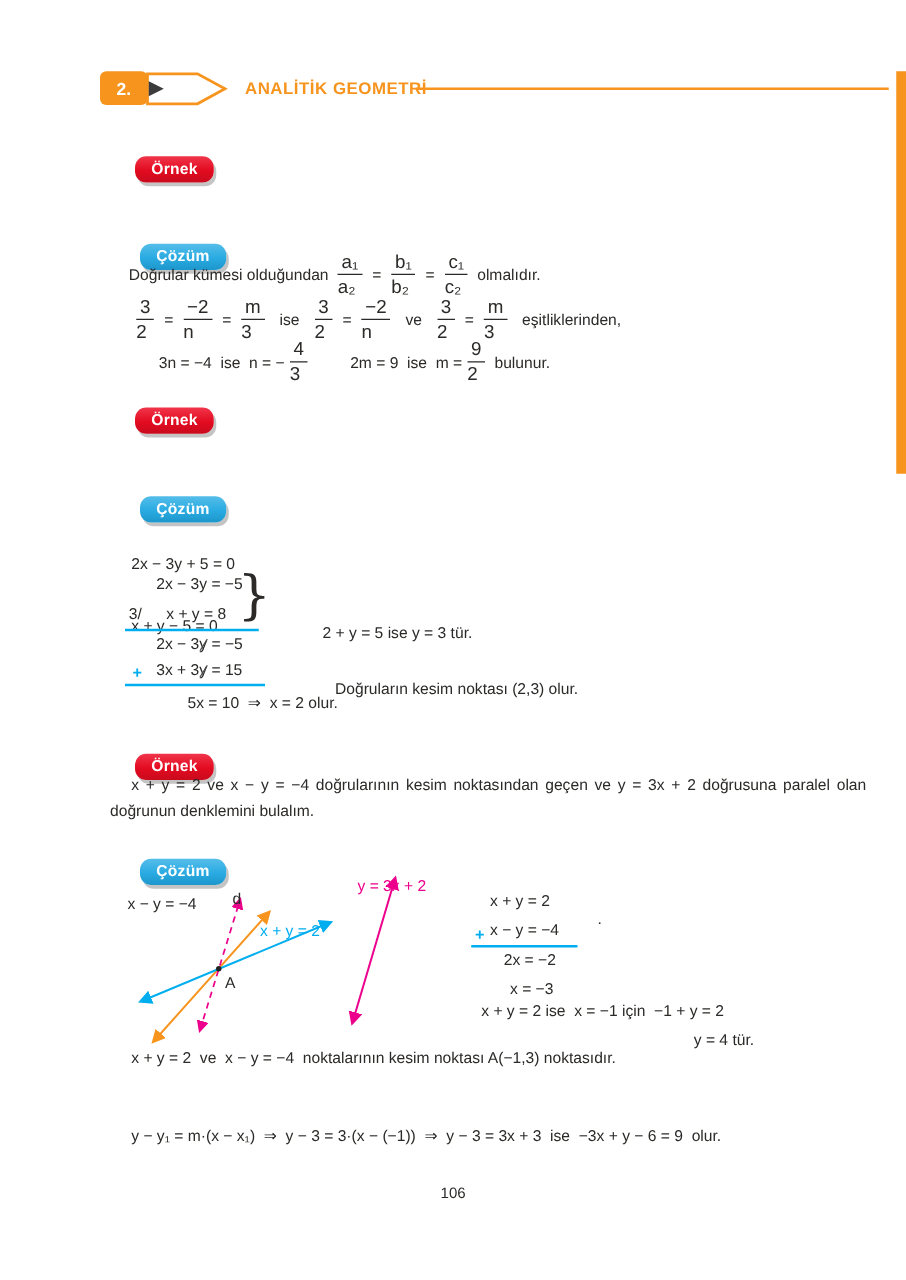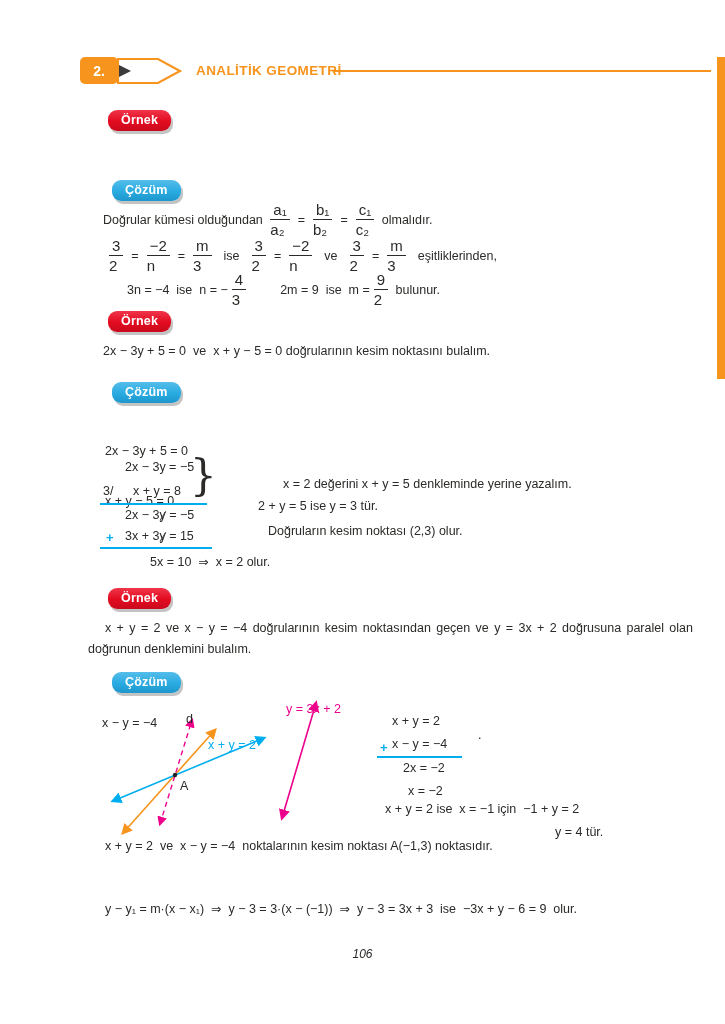--- a/index.html
+++ b/index.html
@@ -9,38 +9,38 @@
   .block{position:absolute;font-size:12.5px;line-height:21px;text-align:justify;}
   .indent{text-indent:17px;}
   .mrow{position:absolute;display:flex;align-items:center;font-size:12.5px;white-space:pre;}
   .frac{display:inline-flex;flex-direction:column;align-items:flex-start;line-height:1.15;font-size:15px;margin:0 4px;}
   .frac .num{border-bottom:1px solid #2b2a28;padding:0 3px 1px;text-align:center;}
   .frac .den{padding-top:1px;text-align:center;}
   .op{margin:0 4px;}
   .word{margin:0 8px;}
   .gap{display:inline-block;width:30px;}
   .badge{position:absolute;color:#fff;font-weight:bold;font-size:12.5px;padding:3px 13px 4px;
-         border-radius:9px;box-shadow:2px 3px 0 #c4c4c4;letter-spacing:.2px;}
+         border-radius:9px;box-shadow:2px 3px 0 #c4c4c4;letter-spacing:.2px;margin-top:15px;}
   .badge.red{background:linear-gradient(180deg,#f0354a 0%,#e30b20 55%,#c90a1d 100%);}
   .badge.blue{background:linear-gradient(180deg,#55bde9 0%,#29abe2 55%,#1d96cb 100%);}
   .uline{position:absolute;height:2px;background:#00AEEF;}
   .plus{position:absolute;color:#00AEEF;font-weight:bold;font-size:13px;}
   .cancel{position:relative;display:inline-block;}
   .cancel::after{content:"";position:absolute;left:50%;top:50%;width:11px;height:1.2px;background:#4a4a4a;
                  transform:translate(-50%,-50%) rotate(-58deg);}
   .brace{font-family:"DejaVu Serif",serif;font-size:42px;font-weight:400;line-height:.9;margin:0 2px;color:#2b2a28;}
   .syscol div{line-height:22px;}
   .header-num{position:absolute;left:80px;top:57px;width:38px;height:27px;background:#F7941E;border-radius:5px;
               color:#fff;font-weight:bold;font-size:14px;display:flex;align-items:center;justify-content:center;}
   .header-arrow{position:absolute;left:116px;top:56px;}
   .header-title{position:absolute;left:185px;top:63px;color:#F7941E;font-weight:bold;font-size:13.5px;letter-spacing:.4px;margin-left:11px;}
   .header-rule{position:absolute;left:334px;top:70px;width:377px;height:2px;background:#F7941E;}
   .right-bar{position:absolute;left:717px;top:57px;width:8px;height:322px;background:#F7941E;}
   .graph{position:absolute;left:100px;top:697px;}
-  .pagenum{position:absolute;left:0;top:947px;width:100%;text-align:center;font-size:12px;font-style:italic;}
+  .pagenum{position:absolute;left:0;top:947px;width:100%;text-align:center;font-size:12px;}
   svg text{font-family:"Liberation Sans","DejaVu Sans",sans-serif;}
 </style>
 </head>
 <body>
 
 <div class="page">
 
   <div class="right-bar"></div>
   <div class="header-num">2.</div>
   <svg class="header-arrow" width="72" height="30" viewBox="0 0 72 30">
@@ -84,21 +84,20 @@
   <div class="mrow" style="left:127px;top:271px">
     <span>3n = −4  ise  n = −</span>
     <span class="frac"><span class="num">4</span><span class="den">3</span></span>
     <span class="gap"></span>
     <span>2m = 9  ise  m =</span>
     <span class="frac"><span class="num">9</span><span class="den">2</span></span>
     <span> bulunur.</span>
   </div>
 
   <div class="badge red" style="left:108px;top:311px">Örnek</div>
-  <div class="t" style="left:103px;top:344px">2x − 3y + 5 = 0  ve  x + y − 5 = 0 doğrularının kesim noktasını bulalım.</div>
 
   <div class="badge blue" style="left:112px;top:382px">Çözüm</div>
 
   <div class="mrow" style="left:105px;top:412px">
     <span class="syscol">
       <div>2x − 3y + 5 = 0</div>
       <div>x + y − 5 = 0</div>
     </span>
     <span class="brace">}</span>
   </div>
@@ -107,23 +106,22 @@
   <div class="t" style="left:103px;top:484px">3/</div>
   <div class="t" style="left:133px;top:484px">x + y = 8</div>
   <div class="uline" style="left:100px;top:503px;width:107px"></div>
 
   <div class="t" style="left:125px;top:508px"><span>2x − 3</span><span class="cancel">y</span><span> = −5</span></div>
   <div class="plus" style="left:106px;top:530px">+</div>
   <div class="t" style="left:125px;top:529px"><span>3x + 3</span><span class="cancel">y</span><span> = 15</span></div>
   <div class="uline" style="left:100px;top:547px;width:112px"></div>
   <div class="t" style="left:150px;top:555px">5x = 10  ⇒  x = 2 olur.</div>
 
-  <div class="t" style="left:283px;top:477px">x = 2 değerini x + y = 5 denkleminde yerine yazalım.</div>
   <div class="t" style="left:258px;top:499px">2 + y = 5 ise y = 3 tür.</div>
-  <div class="t" style="left:268px;top:524px">Doğruların kesim noktası (2,3) olur.</div>
+  <div class="t" style="left:268px;top:544px">Doğruların kesim noktası (2,3) olur.</div>
 
   <div class="badge red" style="left:108px;top:588px">Örnek</div>
   <div class="block indent" style="left:88px;top:618px;width:605px">x + y = 2 ve x − y = −4 doğrularının kesim noktasından geçen ve y = 3x + 2 doğrusuna paralel olan doğrunun denklemini bulalım.</div>
 
   <div class="badge blue" style="left:112px;top:672px">Çözüm</div>
 
   <svg class="graph" width="272" height="148" viewBox="0 0 272 148">
     <defs>
       <marker id="mO" viewBox="0 0 8 8" refX="6" refY="4" markerWidth="7" markerHeight="7" orient="auto-start-reverse">
           <path d="M0,0 L8,4 L0,8 z" fill="#F7941E"></path>
@@ -145,21 +143,21 @@
     <text x="108" y="52" font-size="12.5" fill="#00AEEF">x + y = 2</text>
     <text x="186" y="16" font-size="12.5" fill="#EC008C">y = 3x + 2</text>
     <text x="80" y="93" font-size="12.5" fill="#2b2a28">A</text>
   </svg>
 
   <div class="t" style="left:392px;top:714px">x + y = 2</div>
   <div class="plus" style="left:380px;top:740px">+</div>
   <div class="t" style="left:392px;top:737px">x − y = −4</div>
   <div class="uline" style="left:377px;top:756px;width:85px"></div>
   <div class="t" style="left:403px;top:761px">2x = −2</div>
-  <div class="t" style="left:408px;top:784px">x = −2</div>
+  <div class="t" style="left:408px;top:784px">x = −3</div>
   <div class="t" style="left:478px;top:728px">.</div>
   <div class="t" style="left:385px;top:802px">x + y = 2 ise  x = −1 için  −1 + y = 2</div>
   <div class="t" style="left:555px;top:825px">y = 4 tür.</div>
 
   <div class="t" style="left:105px;top:839px">x + y = 2  ve  x − y = −4  noktalarının kesim noktası A(−1,3) noktasıdır.</div>
   <div class="t" style="left:105px;top:902px">y − y₁ = m·(x − x₁)  ⇒  y − 3 = 3·(x − (−1))  ⇒  y − 3 = 3x + 3  ise  −3x + y − 6 = 9  olur.</div>
 
   <div class="pagenum">106</div>
 
 </div>

